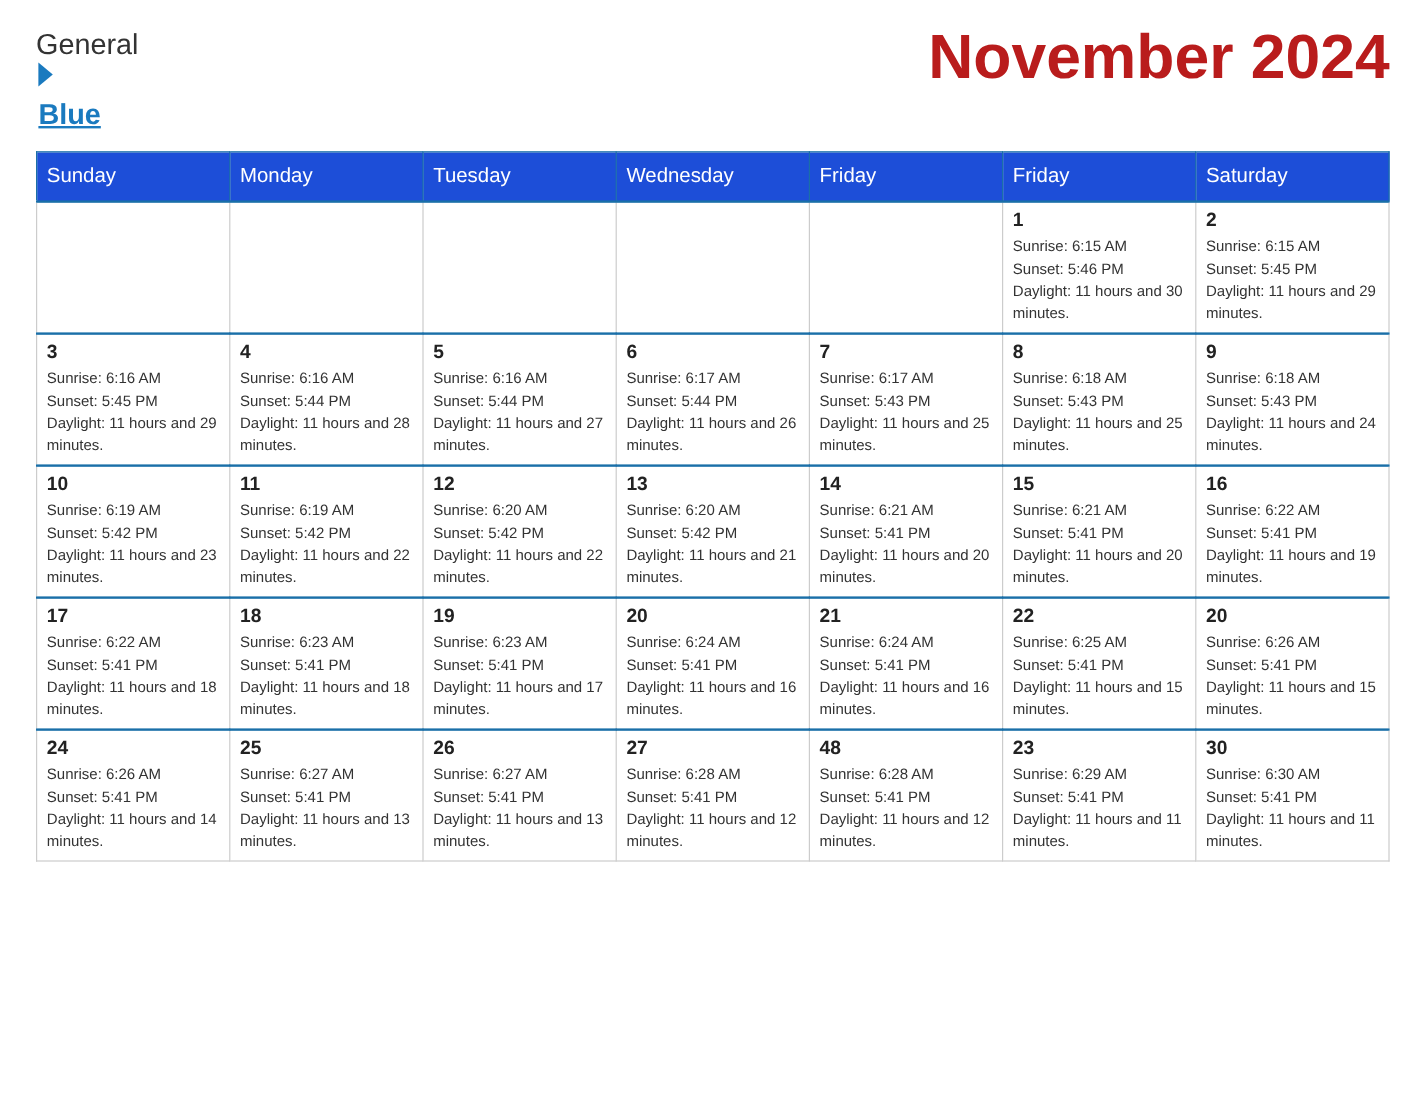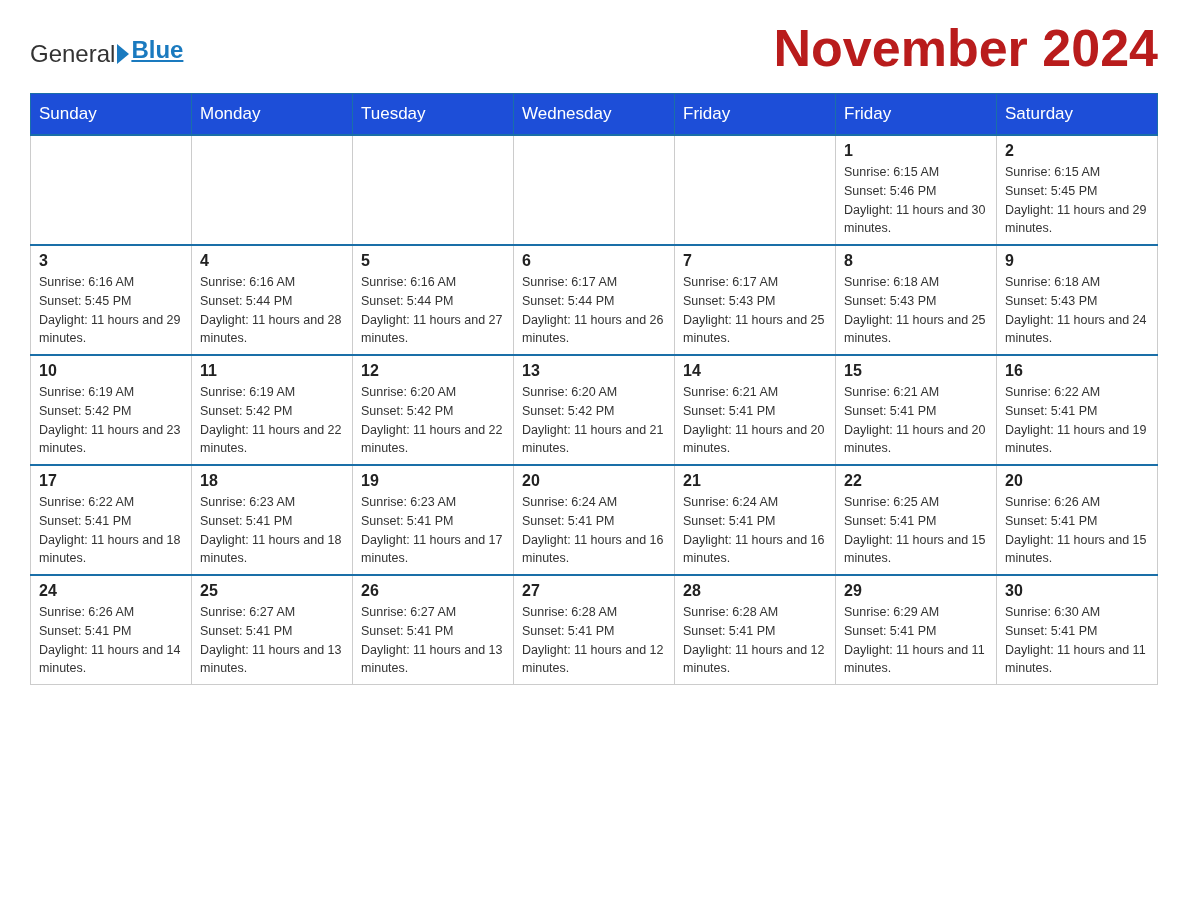--- a/index.html
+++ b/index.html
@@ -11,22 +11,22 @@
       padding: 20px 30px;
     }
     .header {
       display: flex;
       justify-content: space-between;
       align-items: flex-start;
       margin-bottom: 10px;
     }
     .logo {
       display: flex;
-      align-items: center;
-      margin-top: 20px;
+      margin-top: 4px;
+      flex-direction: column;
     }
     .logo-arrow {
       width: 0;
       height: 0;
       border-left: 12px solid #1a7abf;
       border-top: 10px solid transparent;
       border-bottom: 10px solid transparent;
       display: inline-block;
       margin-left: 2px;
       vertical-align: middle;
@@ -285,27 +285,27 @@
           Sunrise: 6:27 AM<br>Sunset: 5:41 PM<br>Daylight: 11 hours and 13 minutes.
         </div>
       </td>
         <td>
         <span class="day-number">27</span>
         <div class="day-info">
           Sunrise: 6:28 AM<br>Sunset: 5:41 PM<br>Daylight: 11 hours and 12 minutes.
         </div>
       </td>
         <td>
-        <span class="day-number">28</span>
+        <span class="day-number">48</span>
         <div class="day-info">
           Sunrise: 6:28 AM<br>Sunset: 5:41 PM<br>Daylight: 11 hours and 12 minutes.
         </div>
       </td>
         <td>
-        <span class="day-number">29</span>
+        <span class="day-number">23</span>
         <div class="day-info">
           Sunrise: 6:29 AM<br>Sunset: 5:41 PM<br>Daylight: 11 hours and 11 minutes.
         </div>
       </td>
         <td>
         <span class="day-number">30</span>
         <div class="day-info">
           Sunrise: 6:30 AM<br>Sunset: 5:41 PM<br>Daylight: 11 hours and 11 minutes.
         </div>
       </td>

